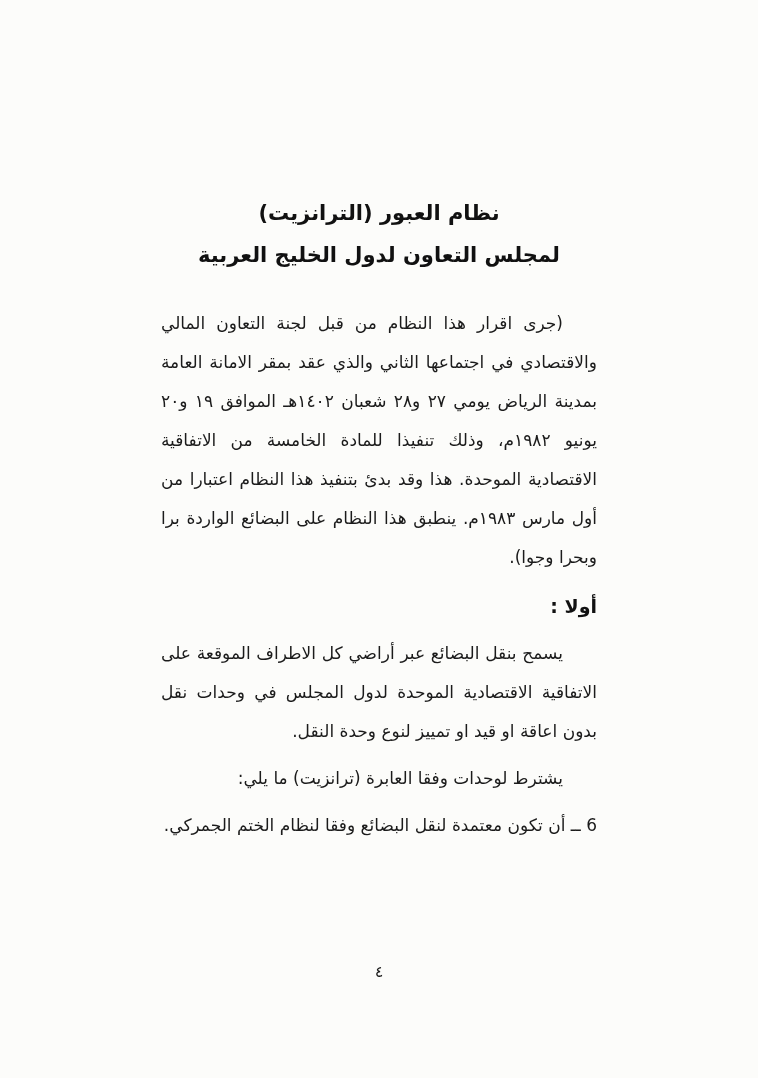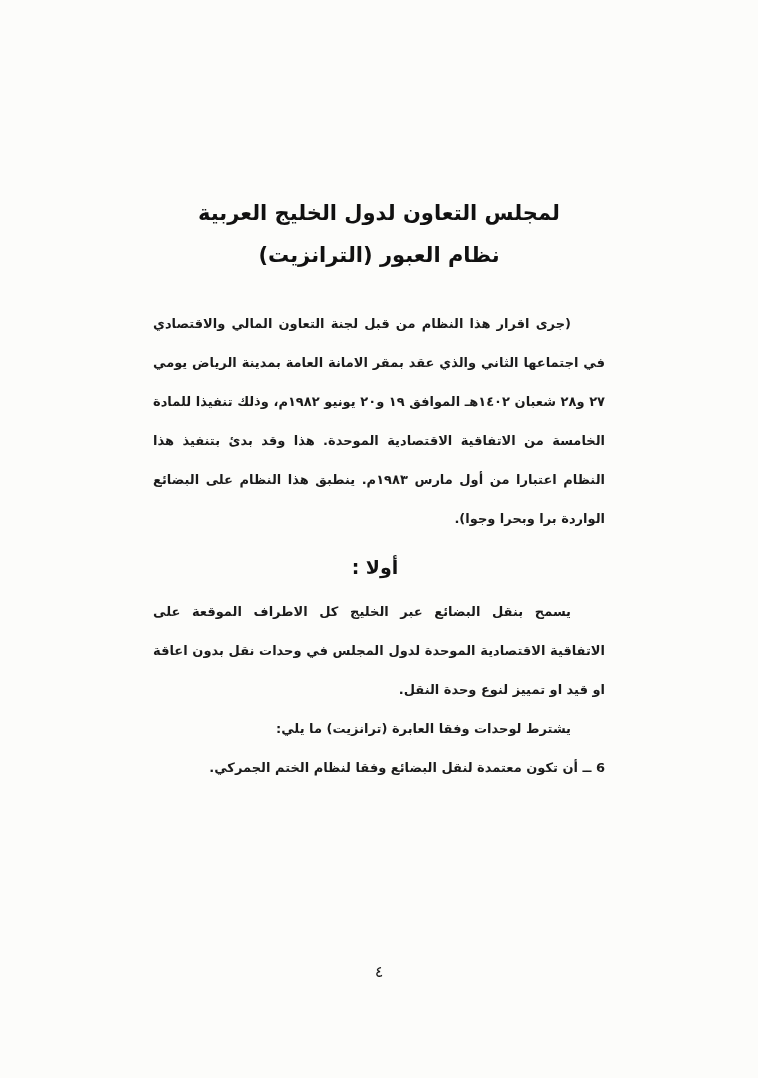--- a/index.html
+++ b/index.html
@@ -30,65 +30,64 @@
     text-align: center;
     font-weight: bold;
     font-size: 21px;
     line-height: 2.0;
     color: #111;
   }
   .title .title-line {
     display: block;
   }
   .body-par {
-    margin: 0;
-    font-size: 13px;
+    margin: 8px;
+    font-size: 17px;
     line-height: 39px;
     text-align: justify;
     text-justify: inter-word;
     color: #1b1b1b;
-    font-weight: bold;
   }
   .indent {
     text-indent: 34px;
   }
   .section-heading {
     margin: 10px 8px 5px 0;
     font-size: 19px;
     font-weight: bold;
     line-height: 39px;
-    text-align: center;
+    text-align: right;
     color: #111;
   }
   .page-number {
     position: absolute;
     top: 962px;
     left: 0;
     right: 0;
     text-align: center;
     font-size: 16px;
     color: #1b1b1b;
   }
 </style>
 </head>
 <body>
 
 <div class="page">
   <div class="content">
 
     <h1 class="title">
+      <span class="title-line">نظام العبور (الترانزيت)</span>
       <span class="title-line">لمجلس التعاون لدول الخليج العربية</span>
-      <span class="title-line">نظام العبور (الترانزيت)</span>
     </h1>
 
     <p class="body-par indent">(جرى اقرار هذا النظام من قبل لجنة التعاون المالي والاقتصادي في اجتماعها الثاني والذي عقد بمقر الامانة العامة بمدينة الرياض يومي ٢٧ و٢٨ شعبان ١٤٠٢هـ الموافق ١٩ و٢٠ يونيو ١٩٨٢م، وذلك تنفيذا للمادة الخامسة من الاتفاقية الاقتصادية الموحدة. هذا وقد بدئ بتنفيذ هذا النظام اعتبارا من أول مارس ١٩٨٣م. ينطبق هذا النظام على البضائع الواردة برا وبحرا وجوا).</p>
 
     <h2 class="section-heading">أولا :</h2>
 
-    <p class="body-par indent">يسمح بنقل البضائع عبر الخليج كل الاطراف الموقعة على الاتفاقية الاقتصادية الموحدة لدول المجلس في وحدات نقل بدون اعاقة او قيد او تمييز لنوع وحدة النقل.</p>
+    <p class="body-par indent">يسمح بنقل البضائع عبر أراضي كل الاطراف الموقعة على الاتفاقية الاقتصادية الموحدة لدول المجلس في وحدات نقل بدون اعاقة او قيد او تمييز لنوع وحدة النقل.</p>
 
     <p class="body-par indent">يشترط لوحدات وفقا العابرة (ترانزيت) ما يلي:</p>
 
     <p class="body-par">6 ــ أن تكون معتمدة لنقل البضائع وفقا لنظام الختم الجمركي.</p>
 
   </div>
 
   <div class="page-number">٤</div>
 </div>
 

